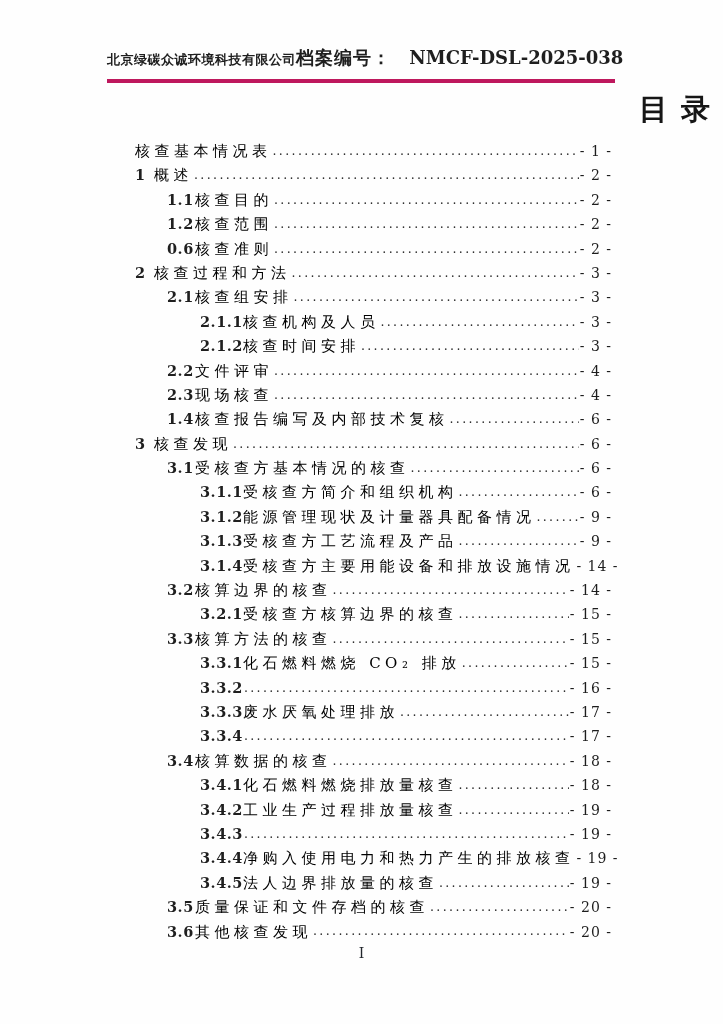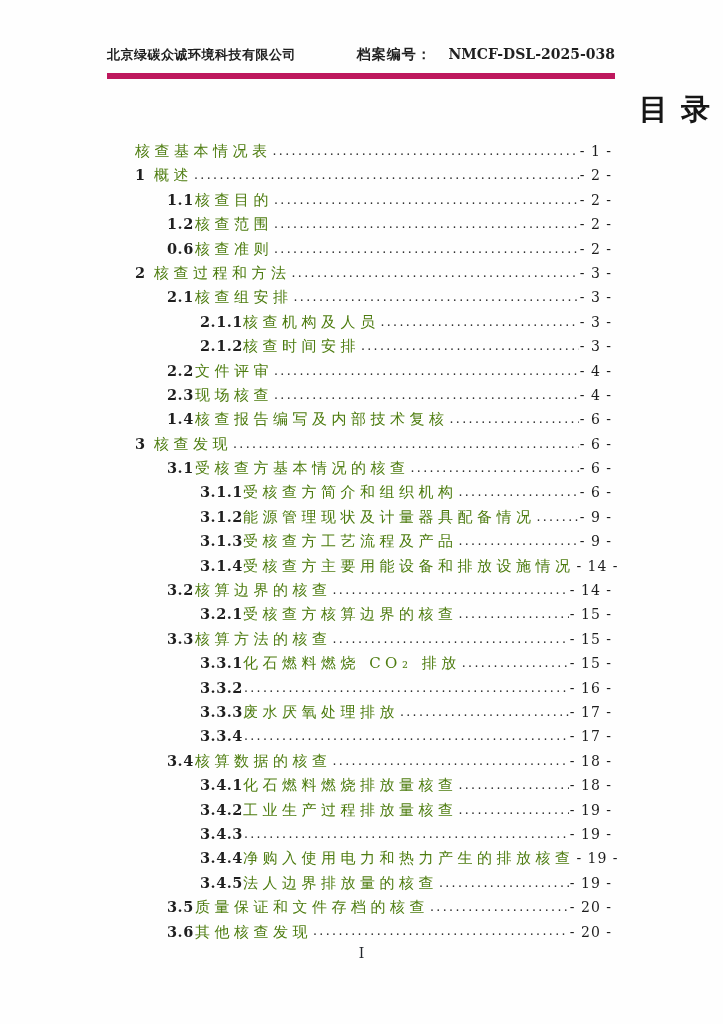--- a/index.html
+++ b/index.html
@@ -18,31 +18,31 @@
   }
   
   .header {
     position: absolute;
     left: 107px;
     top: 46px;
     width: 508px;
     display: flex;
     justify-content: space-between;
     align-items: baseline;
-    border-bottom: 6px solid #be185d;
+    border-bottom: 4px solid #be185d;
     padding-bottom: 9px;
   }
   .company {
     font-size: 13px;
     font-weight: bold;
     letter-spacing: 0.5px;
     white-space: nowrap;
   }
   .file-group {
-    font-size: 14px;
+    font-size: 18px;
     font-weight: bold;
     white-space: nowrap;
   }
   .file-group .file-label { margin-right: 12px; letter-spacing: 1px; }
   
   .title {
     position: absolute;
     left: 0;
     top: 90px;
     width: 723px;
@@ -76,21 +76,21 @@
     flex: 0 0 auto;
   }
   .level-0 .num { min-width: 19px; }
   .level-1 { padding-left: 32px; }
   .level-1 .num { min-width: 28px; }
   .level-2 { padding-left: 65px; }
   .level-2 .num { min-width: 31px; }
   .toc-row .label {
     flex: 0 0 auto;
     letter-spacing: 4.5px;
-    color: #4d7c0f;
+    color: #000000;
   }
   .toc-row .leader {
     flex: 1 1 auto;
     overflow: hidden;
     margin: 0 1px;
     color: #2c2c2c;
     align-self: flex-end;
   }
   .toc-row .leader::after {
     content: "................................................................................................................................................................................";

